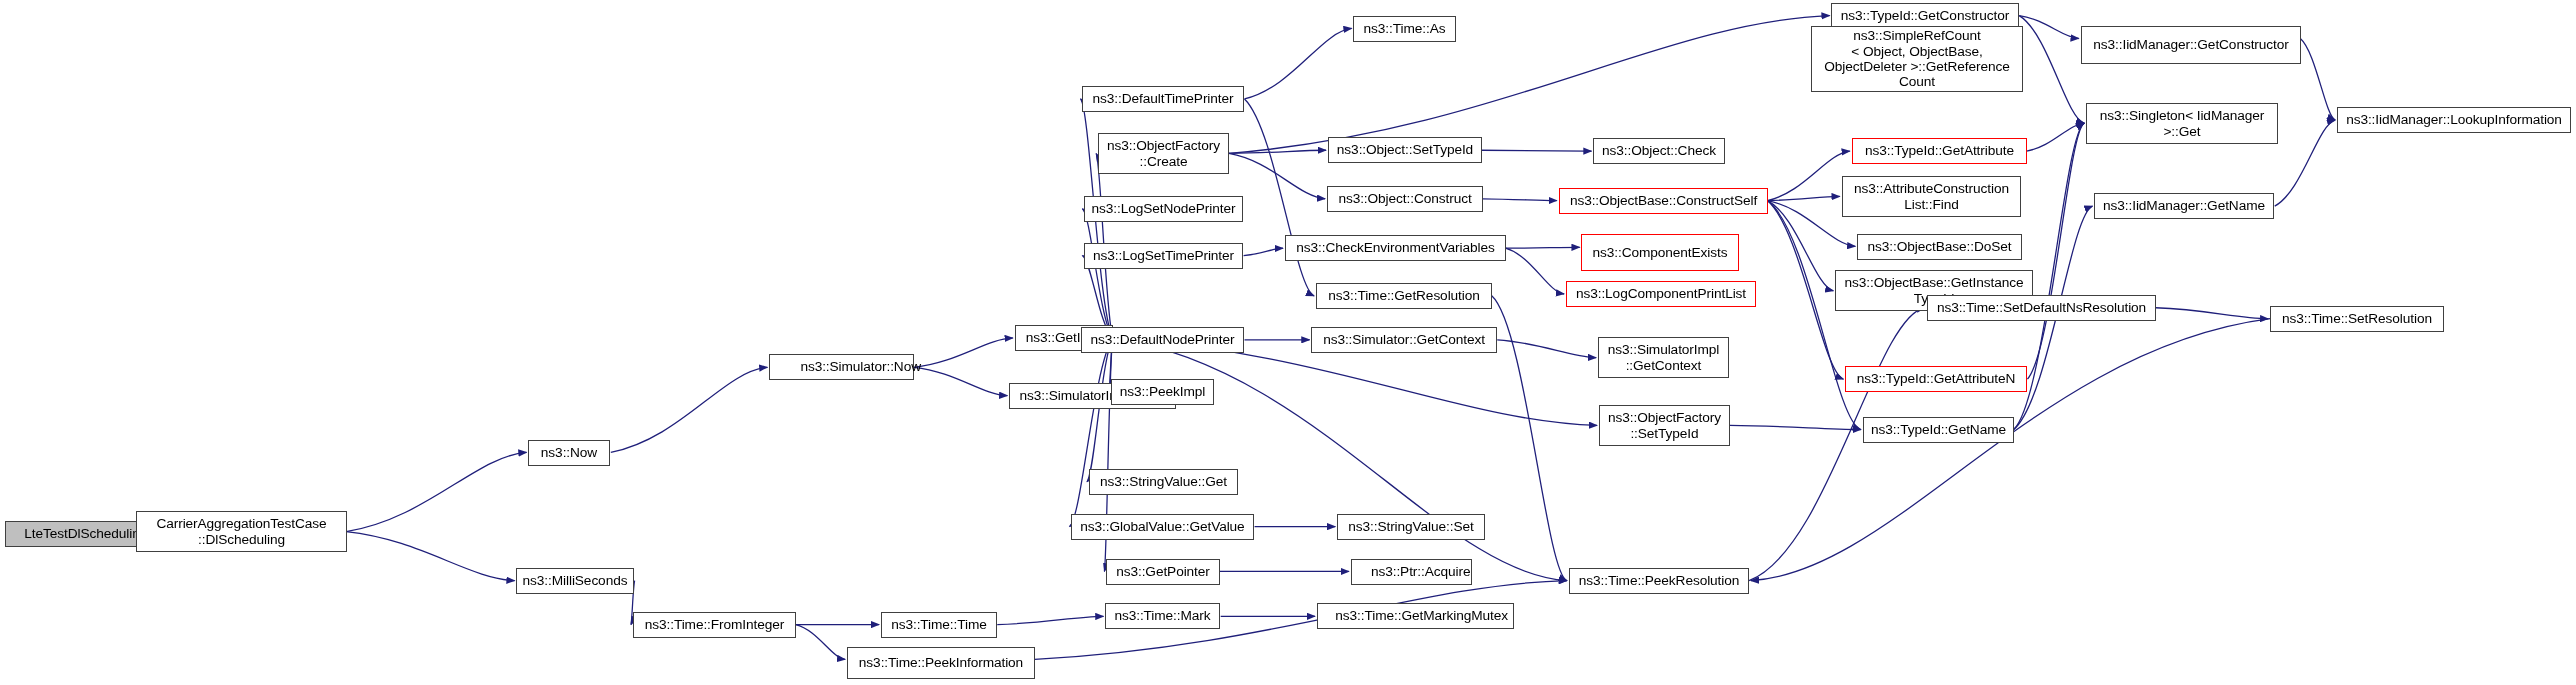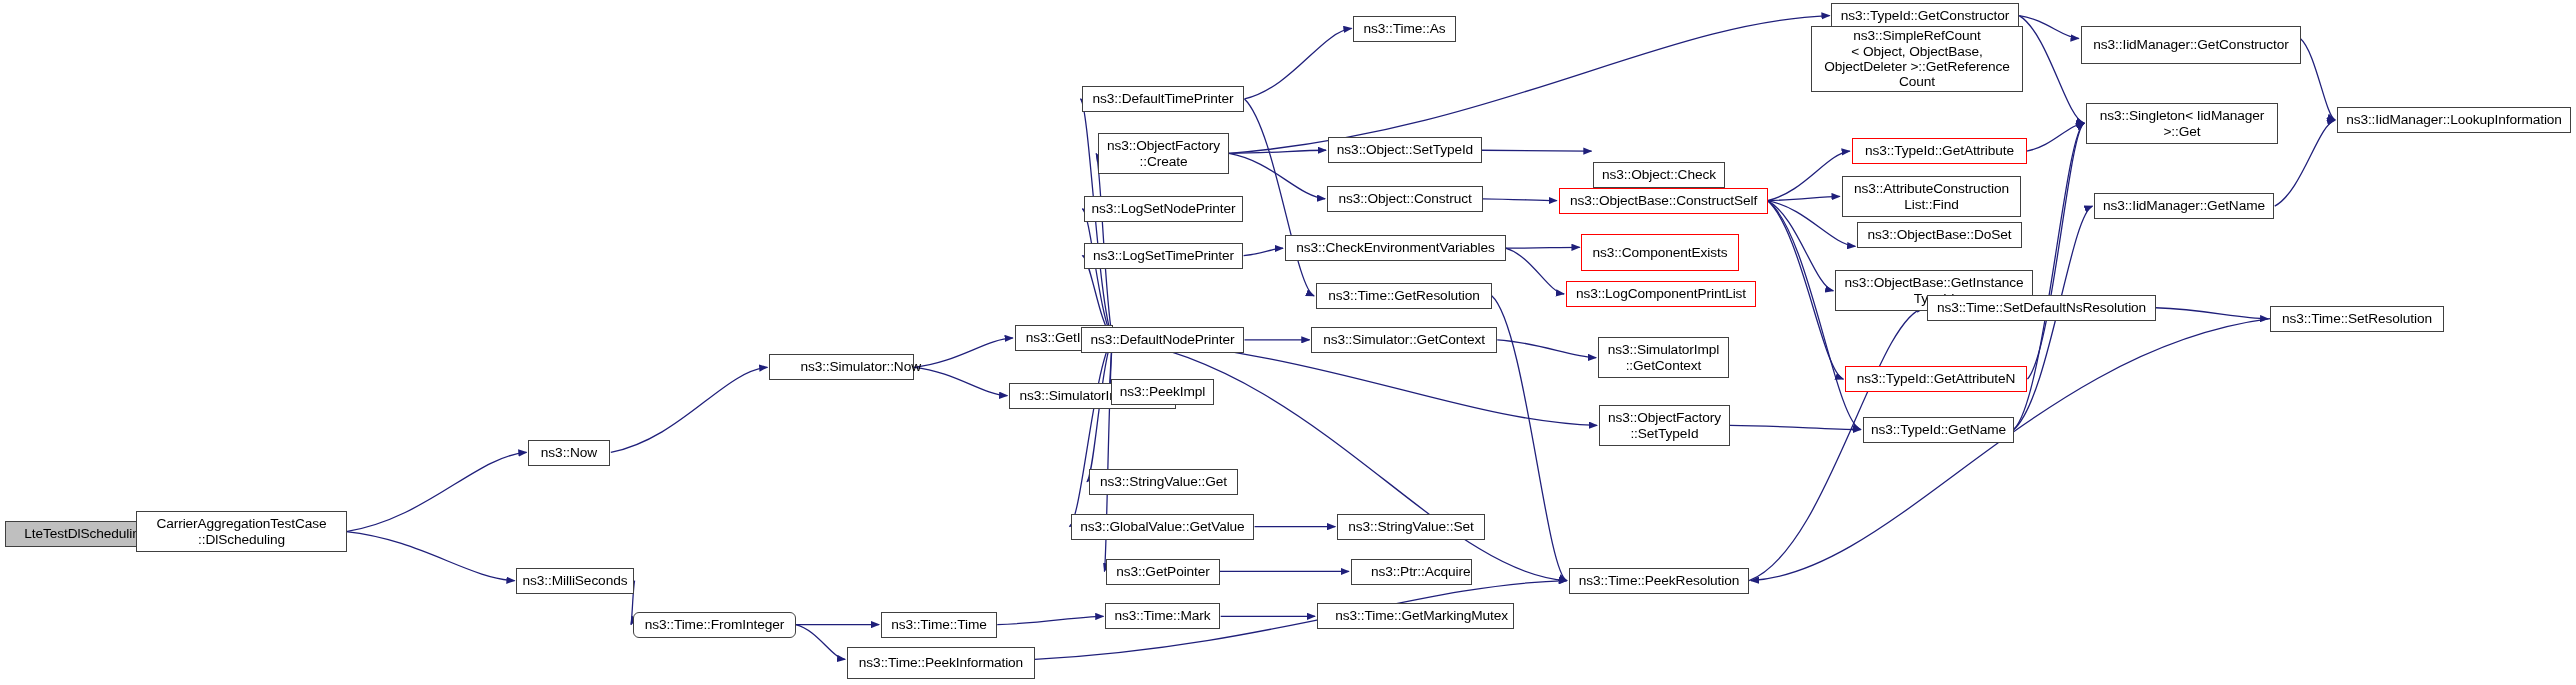--- a/index.html
+++ b/index.html
@@ -139,45 +139,45 @@
       <div class="node" style="left: 1328px; top: 137px; width: 154px; height: 26px;">ns3::Object::SetTypeId</div>
       <div class="node" style="left: 1327px; top: 186px; width: 156px; height: 26px;">ns3::Object::Construct</div>
       <div class="node" style="left: 1285px; top: 235px; width: 221px; height: 26px;">ns3::CheckEnvironmentVariables</div>
       <div class="node" style="left: 1316px; top: 283px; width: 176px; height: 26px;">ns3::Time::GetResolution</div>
       <div class="node" style="left: 1311px; top: 327px; width: 186px; height: 26px;">ns3::Simulator::GetContext</div>
       <div class="node" style="left: 1599px; top: 405px; width: 131px; height: 41px;">ns3::ObjectFactory
 ::SetTypeId</div>
       <div class="node" style="left: 1337px; top: 514px; width: 148px; height: 26px;">ns3::StringValue::Set</div>
       <div class="node" style="left: 1351px; top: 559px; width: 121px; height: 26px; padding-left: 22px;">ns3::Ptr::Acquire</div>
       <div class="node" style="left: 1317px; top: 603px; width: 197px; height: 26px; padding-left: 16px;">ns3::Time::GetMarkingMutex</div>
-      <div class="node" style="left: 1593px; top: 138px; width: 132px; height: 26px; margin-top: 24px;">ns3::Object::Check</div>
+      <div class="node" style="left: 1593px; top: 138px; width: 132px; height: 26px;">ns3::Object::Check</div>
       <div class="node red" style="left: 1559px; top: 188px; width: 209px; height: 26px;">ns3::ObjectBase::ConstructSelf</div>
       <div class="node red" style="left: 1581px; top: 234px; width: 158px; height: 37px;">ns3::ComponentExists</div>
       <div class="node red" style="left: 1566px; top: 281px; width: 190px; height: 26px;">ns3::LogComponentPrintList</div>
       <div class="node" style="left: 1598px; top: 337px; width: 131px; height: 41px;">ns3::SimulatorImpl
 ::GetContext</div>
       <div class="node" style="left: 1569px; top: 568px; width: 180px; height: 26px;">ns3::Time::PeekResolution</div>
       <div class="node" style="left: 1831px; top: 2.7px; width: 188px; height: 26px;">ns3::TypeId::GetConstructor</div>
       <div class="node" style="left: 1811px; top: 26px; width: 212px; height: 66px;">ns3::SimpleRefCount
 &lt; Object, ObjectBase,
  ObjectDeleter &gt;::GetReference
 Count</div>
       <div class="node red" style="left: 1852px; top: 138px; width: 175px; height: 26px;">ns3::TypeId::GetAttribute</div>
       <div class="node" style="left: 1842px; top: 176px; width: 179px; height: 41px;">ns3::AttributeConstruction
 List::Find</div>
-      <div class="node" style="left: 1857px; top: 222px; width: 165px; height: 26px;">ns3::ObjectBase::DoSet</div>
+      <div class="node" style="left: 1857px; top: 234px; width: 165px; height: 26px;">ns3::ObjectBase::DoSet</div>
       <div class="node" style="left: 1835px; top: 270px; width: 198px; height: 41px;">ns3::ObjectBase::GetInstance
 TypeId</div>
       <div class="node red" style="left: 1845px; top: 366px; width: 182px; height: 26px;">ns3::TypeId::GetAttributeN</div>
       <div class="node" style="left: 1863px; top: 417px; width: 151px; height: 26px;">ns3::TypeId::GetName</div>
       <div class="node" style="left: 2086px; top: 103px; width: 192px; height: 41px;">ns3::Singleton&lt; IidManager
 &gt;::Get</div>
       <div class="node" style="left: 2081px; top: 26px; width: 220px; height: 38px;">ns3::IidManager::GetConstructor</div>
       <div class="node" style="left: 2094px; top: 193px; width: 180px; height: 26px;">ns3::IidManager::GetName</div>
       <div class="node" style="left: 2337px; top: 107px; width: 234px; height: 26px;">ns3::IidManager::LookupInformation</div>
       <div class="node" style="left: 1927px; top: 295px; width: 229px; height: 26px;">ns3::Time::SetDefaultNsResolution</div>
       <div class="node" style="left: 2270px; top: 306px; width: 174px; height: 26px;">ns3::Time::SetResolution</div>
-      <div class="node" style="left: 633px; top: 612px; width: 163px; height: 26px; border-radius: 6px;">ns3::Time::FromInteger</div>
+      <div class="node" style="left: 633px; top: 612px; width: 163px; height: 26px;">ns3::Time::FromInteger</div>
       <div class="node" style="left: 881px; top: 612px; width: 116px; height: 26px;">ns3::Time::Time</div>
       <div class="node" style="left: 847px; top: 647px; width: 188px; height: 32px;">ns3::Time::PeekInformation</div>
     </div>
 </div>
 
 
 </body></html>

